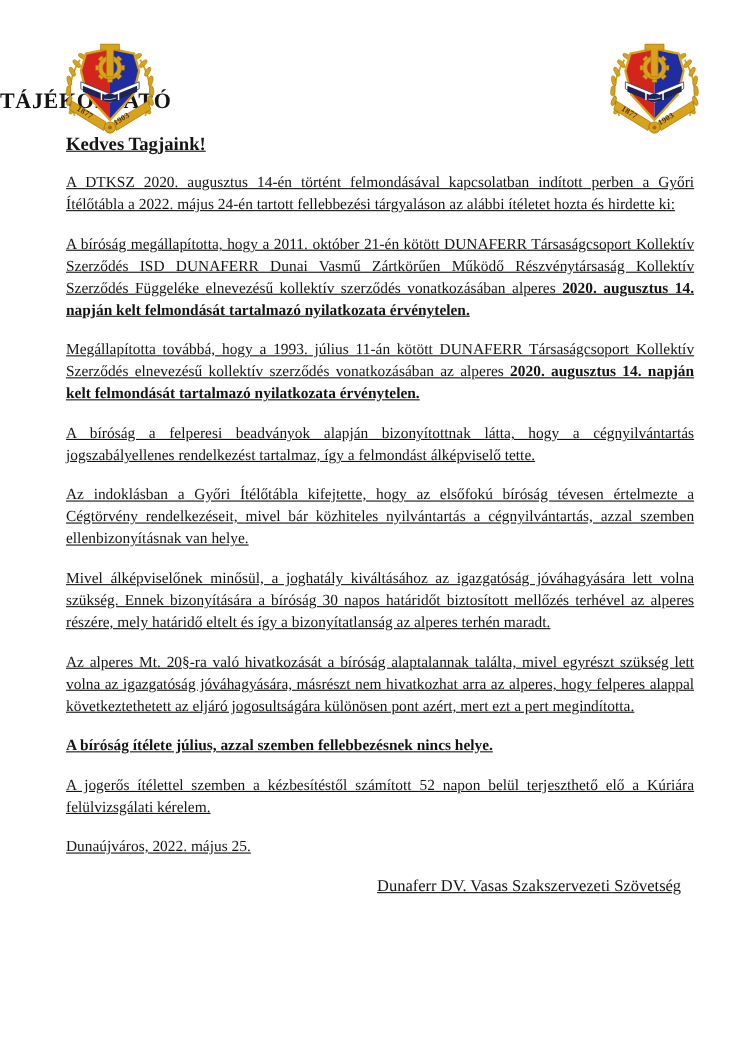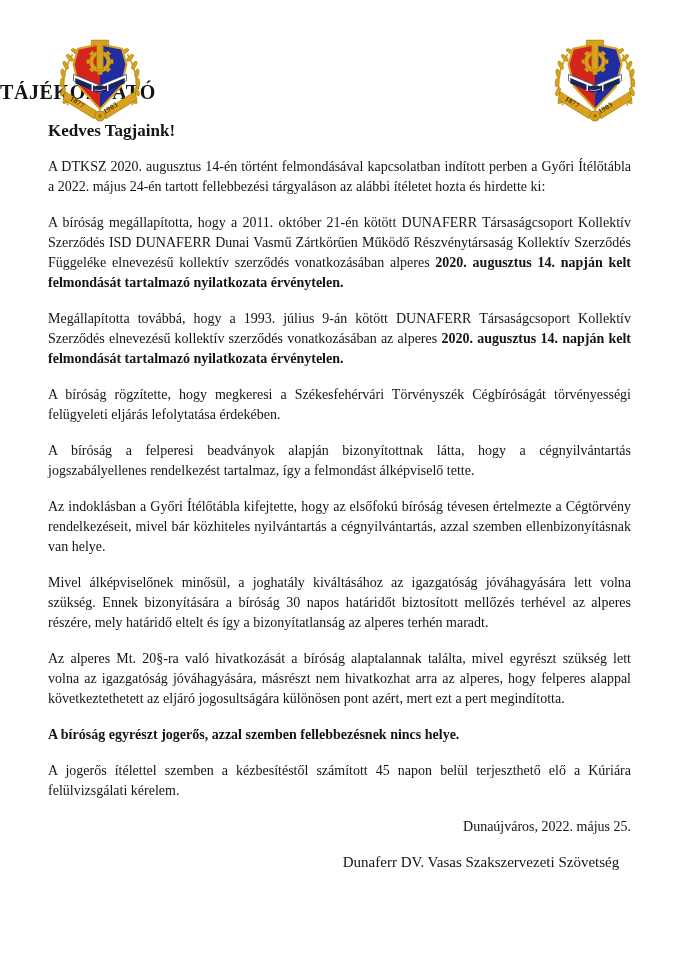--- a/index.html
+++ b/index.html
@@ -22,35 +22,36 @@
   .emblem-right { left: 549px; }
   .doc-title {
     margin: 0;
     padding-top: 81px;
     text-align: left;
     font-size: 20px;
     font-weight: bold;
     letter-spacing: 0.6px;
   }
   .content {
-    padding: 0 47px 0 48px;
+    padding: 0 47px 0 60px;
+    text-decoration: underline;
   }
   .salutation {
     margin: 17px 0 0 0;
     font-size: 17px;
     font-weight: bold;
   }
   .doc-body { margin-top: 15px; }
   .para {
     margin: 16px 0 10px 0;
     font-size: 14px;
     line-height: 20px;
     text-align: justify;
   }
-  .para.left { text-align: right; }
+  .para.left { text-align: left; }
   .bold { font-weight: bold; }
   .signature {
     width: 300px;
     margin: 15px 0 0 auto;
     text-align: center;
     font-size: 15px;
     line-height: 20px;
   }
   .sig-line { display: block; }
   svg text { font-family: "Liberation Serif", serif; }
@@ -135,28 +136,27 @@
   </svg>
 
   <h1 class="doc-title">TÁJÉKOZTATÓ</h1>
 
   <div class="content">
     <p class="salutation">Kedves Tagjaink!</p>
 
     <div class="doc-body">
         <p class="para"><span>A DTKSZ 2020. augusztus 14-én történt felmondásával kapcsolatban indított perben a Győri Ítélőtábla a 2022. május 24-én tartott fellebbezési tárgyaláson az alábbi ítéletet hozta és hirdette ki:</span></p>
         <p class="para"><span>A bíróság megállapította, hogy a 2011. október 21-én kötött DUNAFERR Társaságcsoport Kollektív Szerződés ISD DUNAFERR Dunai Vasmű Zártkörűen Működő Részvénytársaság Kollektív Szerződés Függeléke elnevezésű kollektív szerződés vonatkozásában alperes </span><span class="bold">2020. augusztus 14. napján kelt felmondását tartalmazó nyilatkozata érvénytelen.</span></p>
-        <p class="para"><span>Megállapította továbbá, hogy a 1993. július 9-án kötött DUNAFERR Társaságcsoport Kollektív Szerződés elnevezésű kollektív szerződés vonatkozásában az alperes </span><span class="bold">2020. augusztus 14. napján kelt felmondását tartalmazó nyilatkozata érvénytelen.</span></p>
-        <p class="para"><span>A bíróság rögzítette, hogy megkeresi a Székesfehérvári Törvényszék Cégbíróságát törvényességi felügyeleti eljárás lefolytatása érdekében.</span></p>
+        <p class="para"><span>Megállapította továbbá, hogy a 1993. július 11-án kötött DUNAFERR Társaságcsoport Kollektív Szerződés elnevezésű kollektív szerződés vonatkozásában az alperes </span><span class="bold">2020. augusztus 14. napján kelt felmondását tartalmazó nyilatkozata érvénytelen.</span></p>
         <p class="para"><span>A bíróság a felperesi beadványok alapján bizonyítottnak látta, hogy a cégnyilvántartás jogszabályellenes rendelkezést tartalmaz, így a felmondást álképviselő tette.</span></p>
         <p class="para"><span>Az indoklásban a Győri Ítélőtábla kifejtette, hogy az elsőfokú bíróság tévesen értelmezte a Cégtörvény rendelkezéseit, mivel bár közhiteles nyilvántartás a cégnyilvántartás, azzal szemben ellenbizonyításnak van helye.</span></p>
         <p class="para"><span>Mivel álképviselőnek minősül, a joghatály kiváltásához az igazgatóság jóváhagyására lett volna szükség. Ennek bizonyítására a bíróság 30 napos határidőt biztosított mellőzés terhével az alperes részére, mely határidő eltelt és így a bizonyítatlanság az alperes terhén maradt.</span></p>
         <p class="para"><span>Az alperes Mt. 20§-ra való hivatkozását a bíróság alaptalannak találta, mivel egyrészt szükség lett volna az igazgatóság jóváhagyására, másrészt nem hivatkozhat arra az alperes, hogy felperes alappal következtethetett az eljáró jogosultságára különösen pont azért, mert ezt a pert megindította.</span></p>
-        <p class="para"><span class="bold">A bíróság egyrészt jogerős, azzal szemben fellebbezésnek nincs helye.</span></p>
-        <p class="para"><span>A jogerős ítélettel szemben a kézbesítéstől számított 45 napon belül terjeszthető elő a Kúriára felülvizsgálati kérelem.</span></p>
+        <p class="para"><span class="bold">A bíróság ítélete július, azzal szemben fellebbezésnek nincs helye.</span></p>
+        <p class="para"><span>A jogerős ítélettel szemben a kézbesítéstől számított 52 napon belül terjeszthető elő a Kúriára felülvizsgálati kérelem.</span></p>
         <p class="para left"><span>Dunaújváros, 2022. május 25.</span></p>
       </div>
 
     <div class="signature">
       <span class="sig-line">Dunaferr DV. Vasas Szakszervezeti Szövetség</span>
     </div>
   </div>
 </div>
 
 </body></html>

